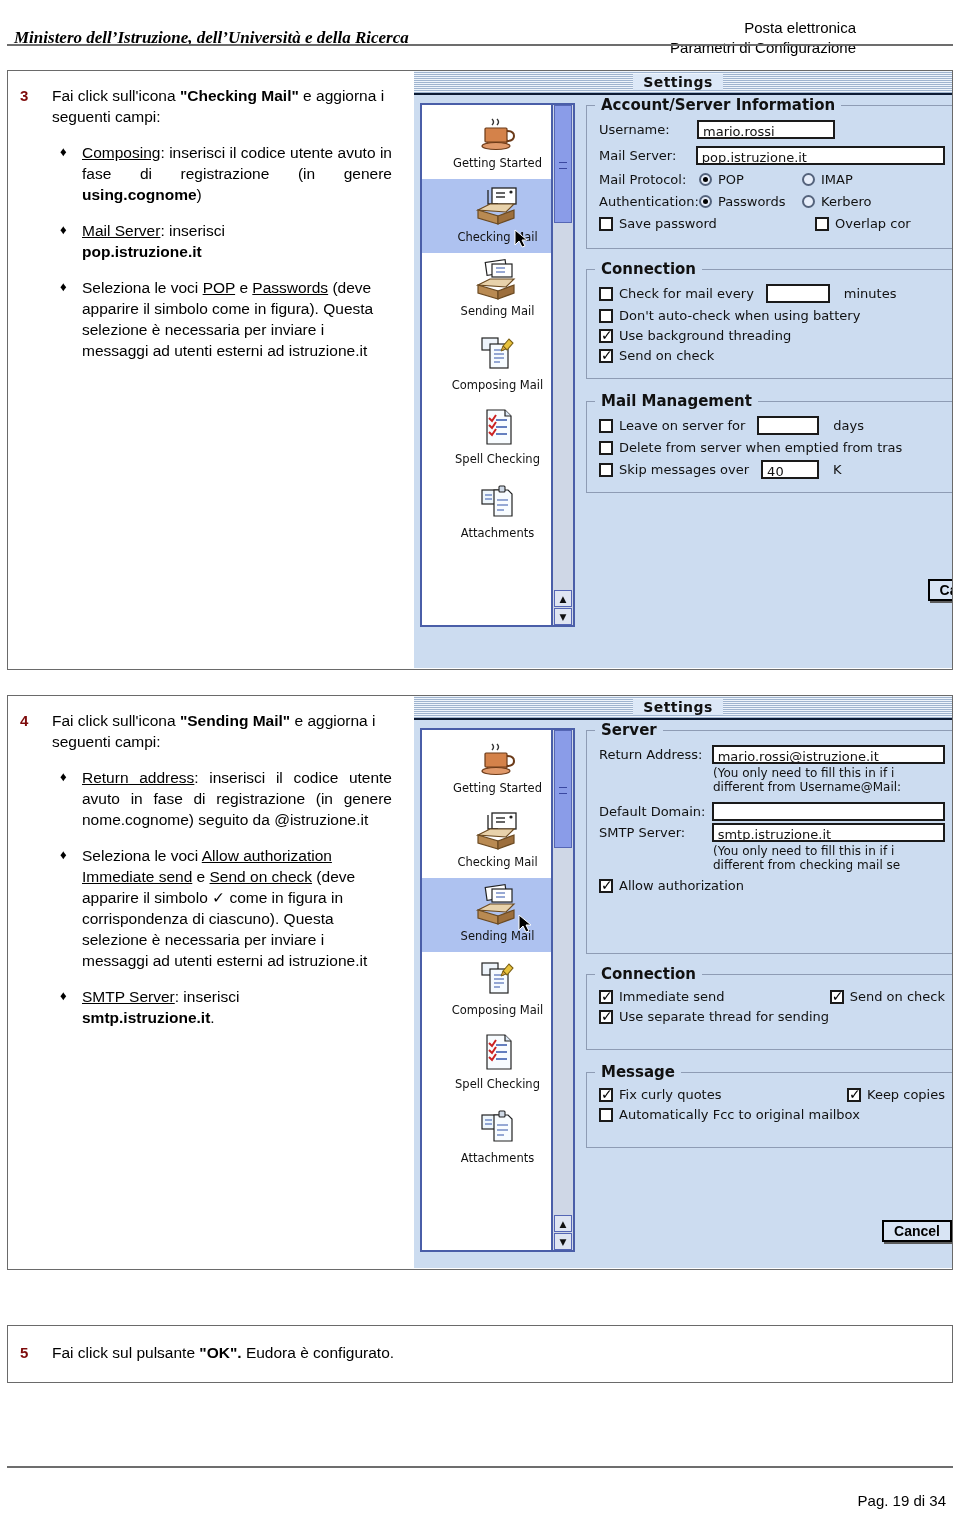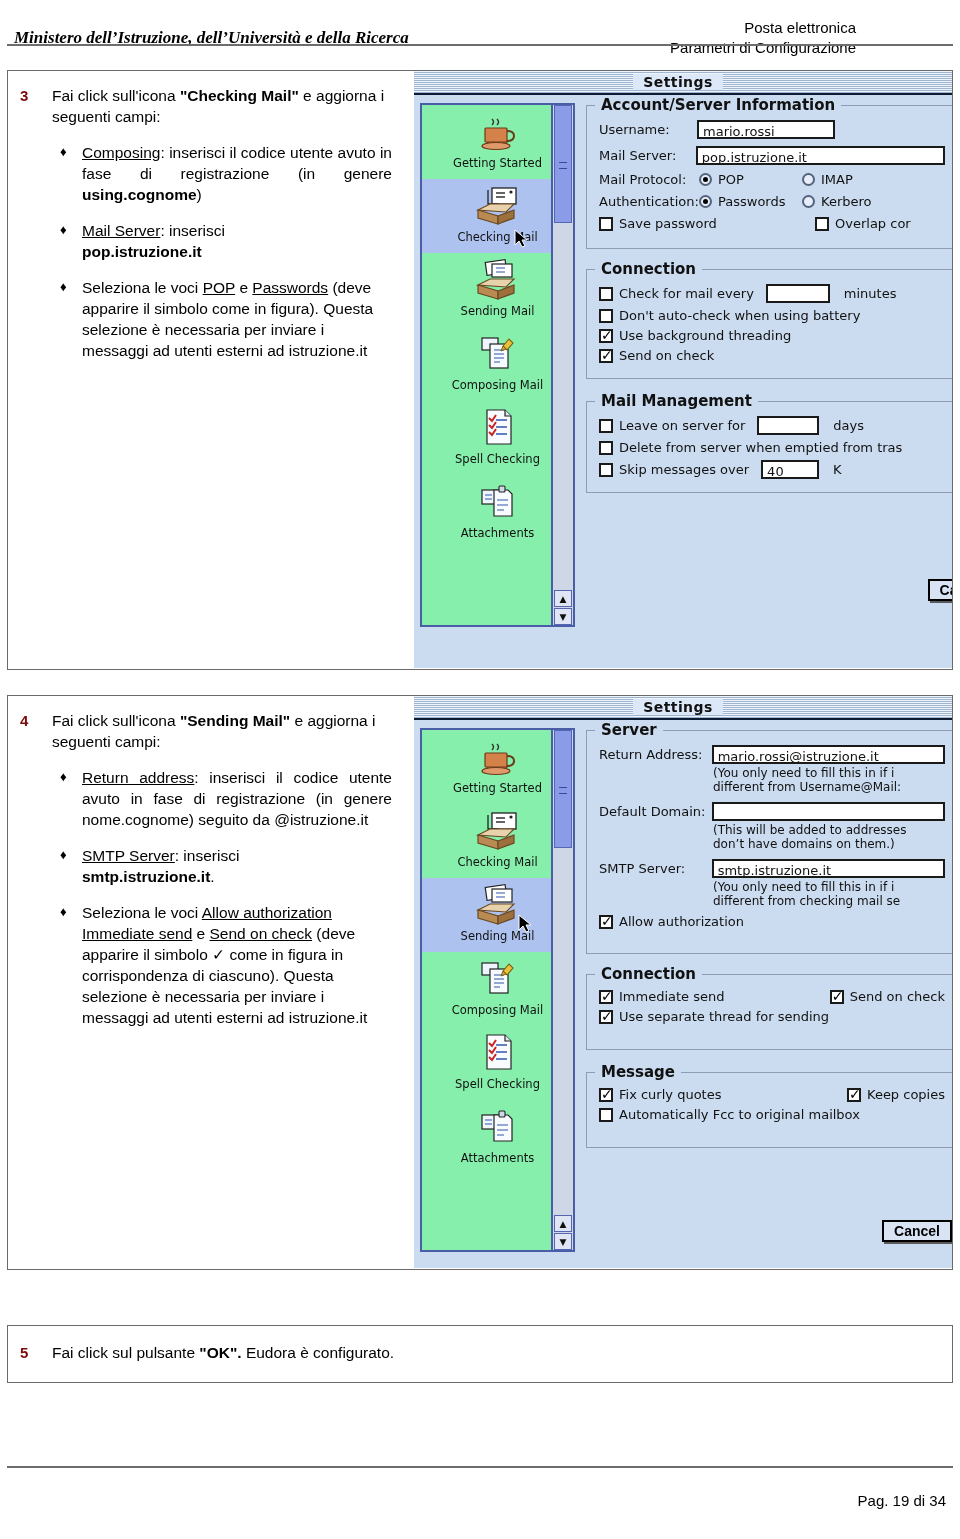--- a/index.html
+++ b/index.html
@@ -90,21 +90,21 @@
   .titlebar .tt span{
     background:#dce8f7;padding:0 10px;
     font-weight:bold;font-size:14px;letter-spacing:.4px;
     font-family:"DejaVu Sans", sans-serif;
   }
   .win-body{position:relative;}
 
   
   .sidebar{
     position:absolute;
-    background:#86efac;
+    background:#ffffff;
     border:2px solid #4a5ea8;
     box-sizing:border-box;
     overflow:hidden;
   }
   .side-item{
     position:relative;
     text-align:center;
     font-size:11.5px;
     padding-top:4px;
     height:74px;
@@ -421,25 +421,25 @@
 
   <div class="step-body" style="left:44px;top:14px;width:340px;">
     <div class="step-head">
       <span>Fai click sull'icona </span><span class="b">"Sending Mail"</span><span> e aggiorna i seguenti campi:</span>
     </div>
     <ul class="bullets">
       <li class="just">
         <span class="u">Return address</span><span>: inserisci il codice utente avuto in fase di registrazione (in genere nome.cognome) seguito da @istruzione.it</span>
       </li>
       <li>
-        <span class="u">SMTP Server</span><span>: inserisci </span><br><span class="b">smtp.istruzione.it</span><span>.</span>
+        <span>Seleziona le voci </span><span class="u">Allow authorization</span>
+        <span class="u">Immediate send</span><span> e </span><span class="u">Send on check</span><span> (deve apparire il simbolo ✓ come in figura in corrispondenza di ciascuno). Questa selezione è necessaria per inviare i messaggi ad utenti esterni ad istruzione.it</span>
       </li>
       <li>
-        <span>Seleziona le voci </span><span class="u">Allow authorization</span>
-        <span class="u">Immediate send</span><span> e </span><span class="u">Send on check</span><span> (deve apparire il simbolo ✓ come in figura in corrispondenza di ciascuno). Questa selezione è necessaria per inviare i messaggi ad utenti esterni ad istruzione.it</span>
+        <span class="u">SMTP Server</span><span>: inserisci </span><br><span class="b">smtp.istruzione.it</span><span>.</span>
       </li>
     </ul>
   </div>
 
   <div class="macwin" style="left:406px;top:0px;width:539px;height:572px;">
 
     <div class="titlebar">
       <div class="tt"><span>Settings</span></div>
     </div>
 
@@ -545,24 +545,20 @@
           </div>
           <div style="margin-left:114px;margin-bottom:8px;">
             <div class="hint">(You only need to fill this in if i</div>
             <div class="hint">different from Username@Mail:</div>
           </div>
 
           <div class="fldrow" style="margin-bottom:2px;">
             <div class="fldlabel" style="width:114px;">Default Domain:</div>
             <div class="txtfield" style="width:236px;"></div>
           </div>
-          <div style="margin-left:114px;margin-bottom:8px;">
-            <div class="hint">(This will be added to addresses</div>
-            <div class="hint">don’t have domains on them.)</div>
-          </div>
 
           <div class="fldrow" style="margin-bottom:2px;">
             <div class="fldlabel" style="width:114px;">SMTP Server:</div>
             <div class="txtfield" style="width:236px;">smtp.istruzione.it</div>
           </div>
           <div style="margin-left:114px;margin-bottom:6px;">
             <div class="hint">(You only need to fill this in if i</div>
             <div class="hint">different from checking mail se</div>
           </div>
 

